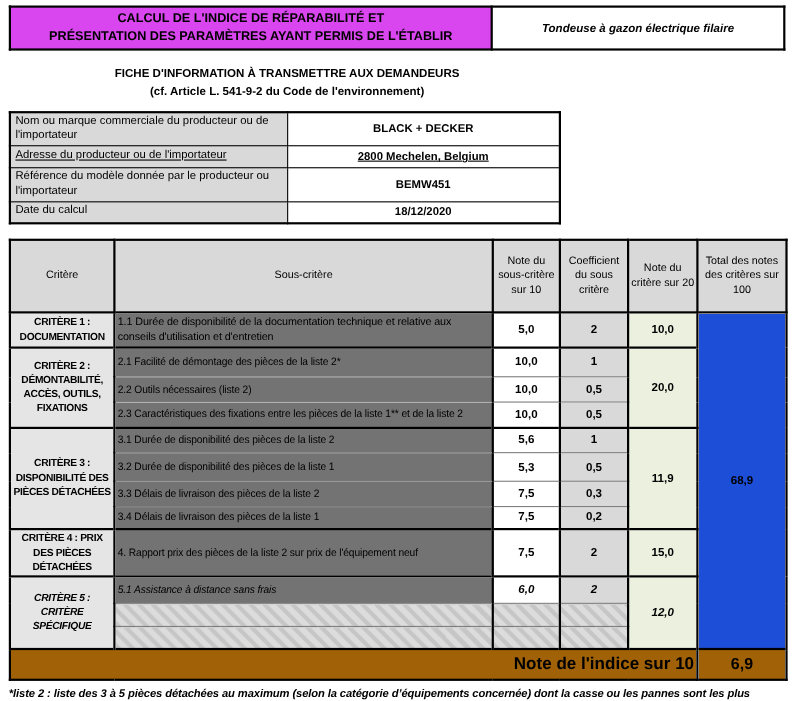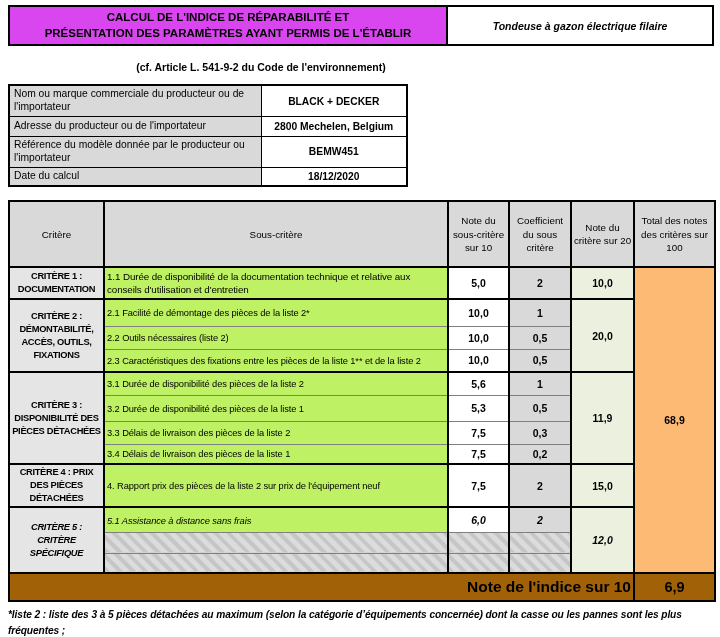--- a/index.html
+++ b/index.html
@@ -19,53 +19,53 @@
   .product-cell {
     background: #fff; border: 2px solid #000; text-align: center;
     font-weight: bold; font-style: italic; font-size: 10.5px; padding: 0;
   }
 
   
   .subtitle { width: 506px; text-align: center; margin: 13px 0 9px 0;
     font-weight: bold; font-size: 10.5px; line-height: 1.55; }
 
   
-  .info-table { border-collapse: collapse; width: 400px; margin-bottom: 13px;
+  .info-table { border-collapse: collapse; width: 502px; margin-bottom: 13px;
     table-layout: fixed; border: 2px solid #000; }
   .info-table td { border: 1px solid #000; font-size: 10.3px; padding: 2px 4px; }
   .ilabel { background: #d9d9d9; width: 252px; line-height: 1.25; }
   .ivalue { text-align: center; font-weight: bold; font-size: 10.5px; }
-  .ir1 { height: 30px; } .ir2 { height: 20px; } .ir3 { height: 30px; } .ir4 { height: 19px; }
+  .ir1 { height: 30px; } .ir2 { height: 20px; text-decoration: underline; } .ir3 { height: 30px; } .ir4 { height: 19px; }
 
   
   .main-table { border-collapse: collapse; table-layout: fixed; width: 706px;
     border: 2px solid #000; }
   .main-table th {
     background: #d9d9d9; border: 2px solid #000; font-weight: normal;
     font-size: 9.8px; line-height: 1.35; padding: 1px; height: 66px;
     vertical-align: middle; text-align: center;
   }
   .main-table td {
     border-left: 2px solid #000; border-right: 2px solid #000;
     border-top: 1px solid #7f7f7f; border-bottom: 1px solid #7f7f7f;
     vertical-align: middle; padding: 1px 2px; overflow: hidden;
   }
   tr.gf td { border-top: 2px solid #000; }
   .crit {
     background: #e5e5e5; font-weight: bold; text-align: center;
     font-size: 9.3px; letter-spacing: -0.3px; line-height: 1.4; padding: 0 1px;
   }
-  .sub { background: #bef264; font-size: 9.8px; text-align: left; padding-left: 3px; }
+  .sub { background: #737373; font-size: 9.8px; text-align: left; padding-left: 3px; }
   .sub .oneline { display: inline-block; white-space: nowrap;
     transform: scaleX(0.95); transform-origin: 0 50%; letter-spacing: -0.1px; }
   .sub .wrapline { display: inline-block; line-height: 1.35; letter-spacing: -0.1px; }
   .s10 { background: #ffffff; font-weight: bold; text-align: center; font-size: 10.5px; }
   .coef { background: #d9d9d9; font-weight: bold; text-align: center; font-size: 10.5px; }
   .glight { background: #ebf1de; font-weight: bold; text-align: center; font-size: 10.5px; }
-  .total-cell { background: #fdba74; font-weight: bold; text-align: center; font-size: 10.5px; }
+  .total-cell { background: #1d4ed8; font-weight: bold; text-align: center; font-size: 10.5px; }
   .hatch { background: repeating-linear-gradient(45deg, #c6c6c6 0 4px, #dcdcdc 4px 9px); }
 
   .r1 { height: 32px; } .r2 { height: 27px; } .r3 { height: 23px; } .r4 { height: 23px; }
   .r5 { height: 23px; } .r6 { height: 26px; } .r7 { height: 23px; } .r8 { height: 20px; }
   .r9 { height: 30px; border-radius: 11px; } .r10 { height: 25px; font-style: italic; } .r11 { height: 21px; } .r12 { height: 20px; }
 
   .final-row td { background: #a16207; border: 2px solid #000; height: 28px; }
   .final-label { text-align: right; font-weight: bold; font-size: 15.5px; padding-right: 14px; }
   .final-value { text-align: center; font-weight: bold; font-size: 14.5px; }
 
@@ -84,20 +84,21 @@
       <td class="title-cell">
         <div>CALCUL DE L'INDICE DE RÉPARABILITÉ ET</div>
         <div>PRÉSENTATION DES PARAMÈTRES AYANT PERMIS DE L'ÉTABLIR</div>
       </td>
       <td class="product-cell">Tondeuse à gazon électrique filaire</td>
     </tr>
   </tbody>
     </table>
 
   <div class="subtitle">
+    <div>FICHE D'INFORMATION À TRANSMETTRE AUX DEMANDEURS</div>
     <div>(cf. Article L. 541-9-2 du Code de l'environnement)</div>
   </div>
 
   <table class="info-table">
     <tbody>
         <tr class="ir1">
       <td class="ilabel">Nom ou marque commerciale du producteur ou de l'importateur</td>
       <td class="ivalue">BLACK + DECKER</td>
     </tr>
     <tr class="ir2">

